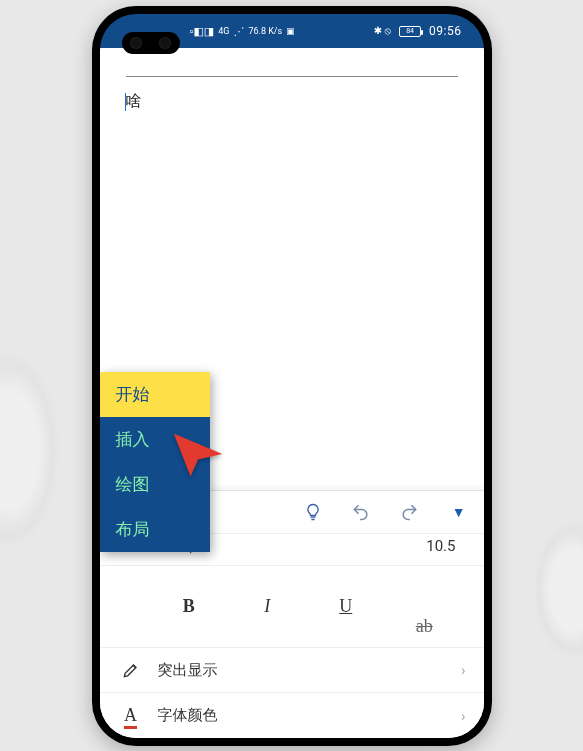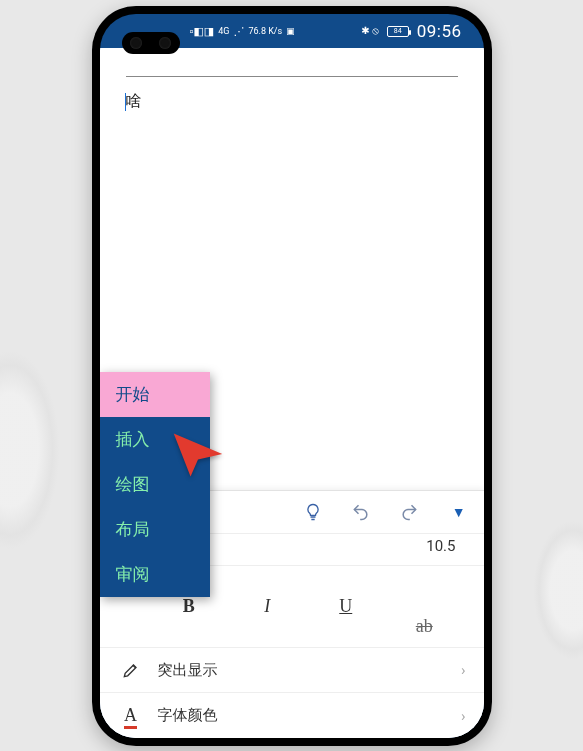--- a/index.html
+++ b/index.html
@@ -81,21 +81,21 @@
     display: flex;
     justify-content: flex-end;
     align-items: center;
     gap: 8px;
     padding: 0 22px 0 90px;
     font-size: 10px;
     z-index: 20;
   }
   .statusbar .left-icons { display:flex; gap:4px; align-items:center; margin-right:auto; font-size:9px; line-height:1; }
   .statusbar .signal, .statusbar .wifi { font-size:11px; }
-  .statusbar .time { font-size:17px; letter-spacing:0.5px; }
+  .statusbar .time { font-size:12px; letter-spacing:0.5px; }
   .statusbar .batt-box { display:inline-flex; align-items:center; gap:2px; }
   .batt {
     width:22px; height:11px; border:1px solid #fff; border-radius:2px; position:relative; display:inline-flex; align-items:center; justify-content:center; font-size:7px;
   }
   .batt::after { content:""; position:absolute; right:-3px; top:3px; width:2px; height:5px; background:#fff; border-radius:1px; }
   .app-area {
     position: absolute;
     top: 34px; left:0; right:0; bottom:0;
     background:#fff;
     display:flex;
@@ -193,21 +193,21 @@
     z-index:25;
     box-shadow: 2px 3px 10px rgba(0,0,0,0.35);
   }
   .dropdown .dd-item {
     color:#86efac;
     font-size:17px;
     padding:11px 16px;
     background:#114b8a;
   }
   .dropdown .dd-item.selected {
-    background:#f9a8d4;
+    background:#fde047;
     color:#114b8a;
     font-weight:500;
   }
   
   .cursor-pointer {
     position:absolute;
     left: 70px;
     top: 415px;
     z-index:40;
     pointer-events:none;
@@ -303,21 +303,20 @@
 
       </div>
 
     </div>
 
     <div class="dropdown">
       <div class="dd-item selected">开始</div>
       <div class="dd-item">插入</div>
       <div class="dd-item">绘图</div>
       <div class="dd-item">布局</div>
-      <div class="dd-item">审阅</div>
     </div>
 
     <div class="cursor-pointer">
       <svg viewBox="0 0 60 52">
         <path d="M4 4 L56 26 L30 32 L22 50 Z" fill="#e23a2e"></path>
       </svg>
     </div>
 
   </div>
 </div>

